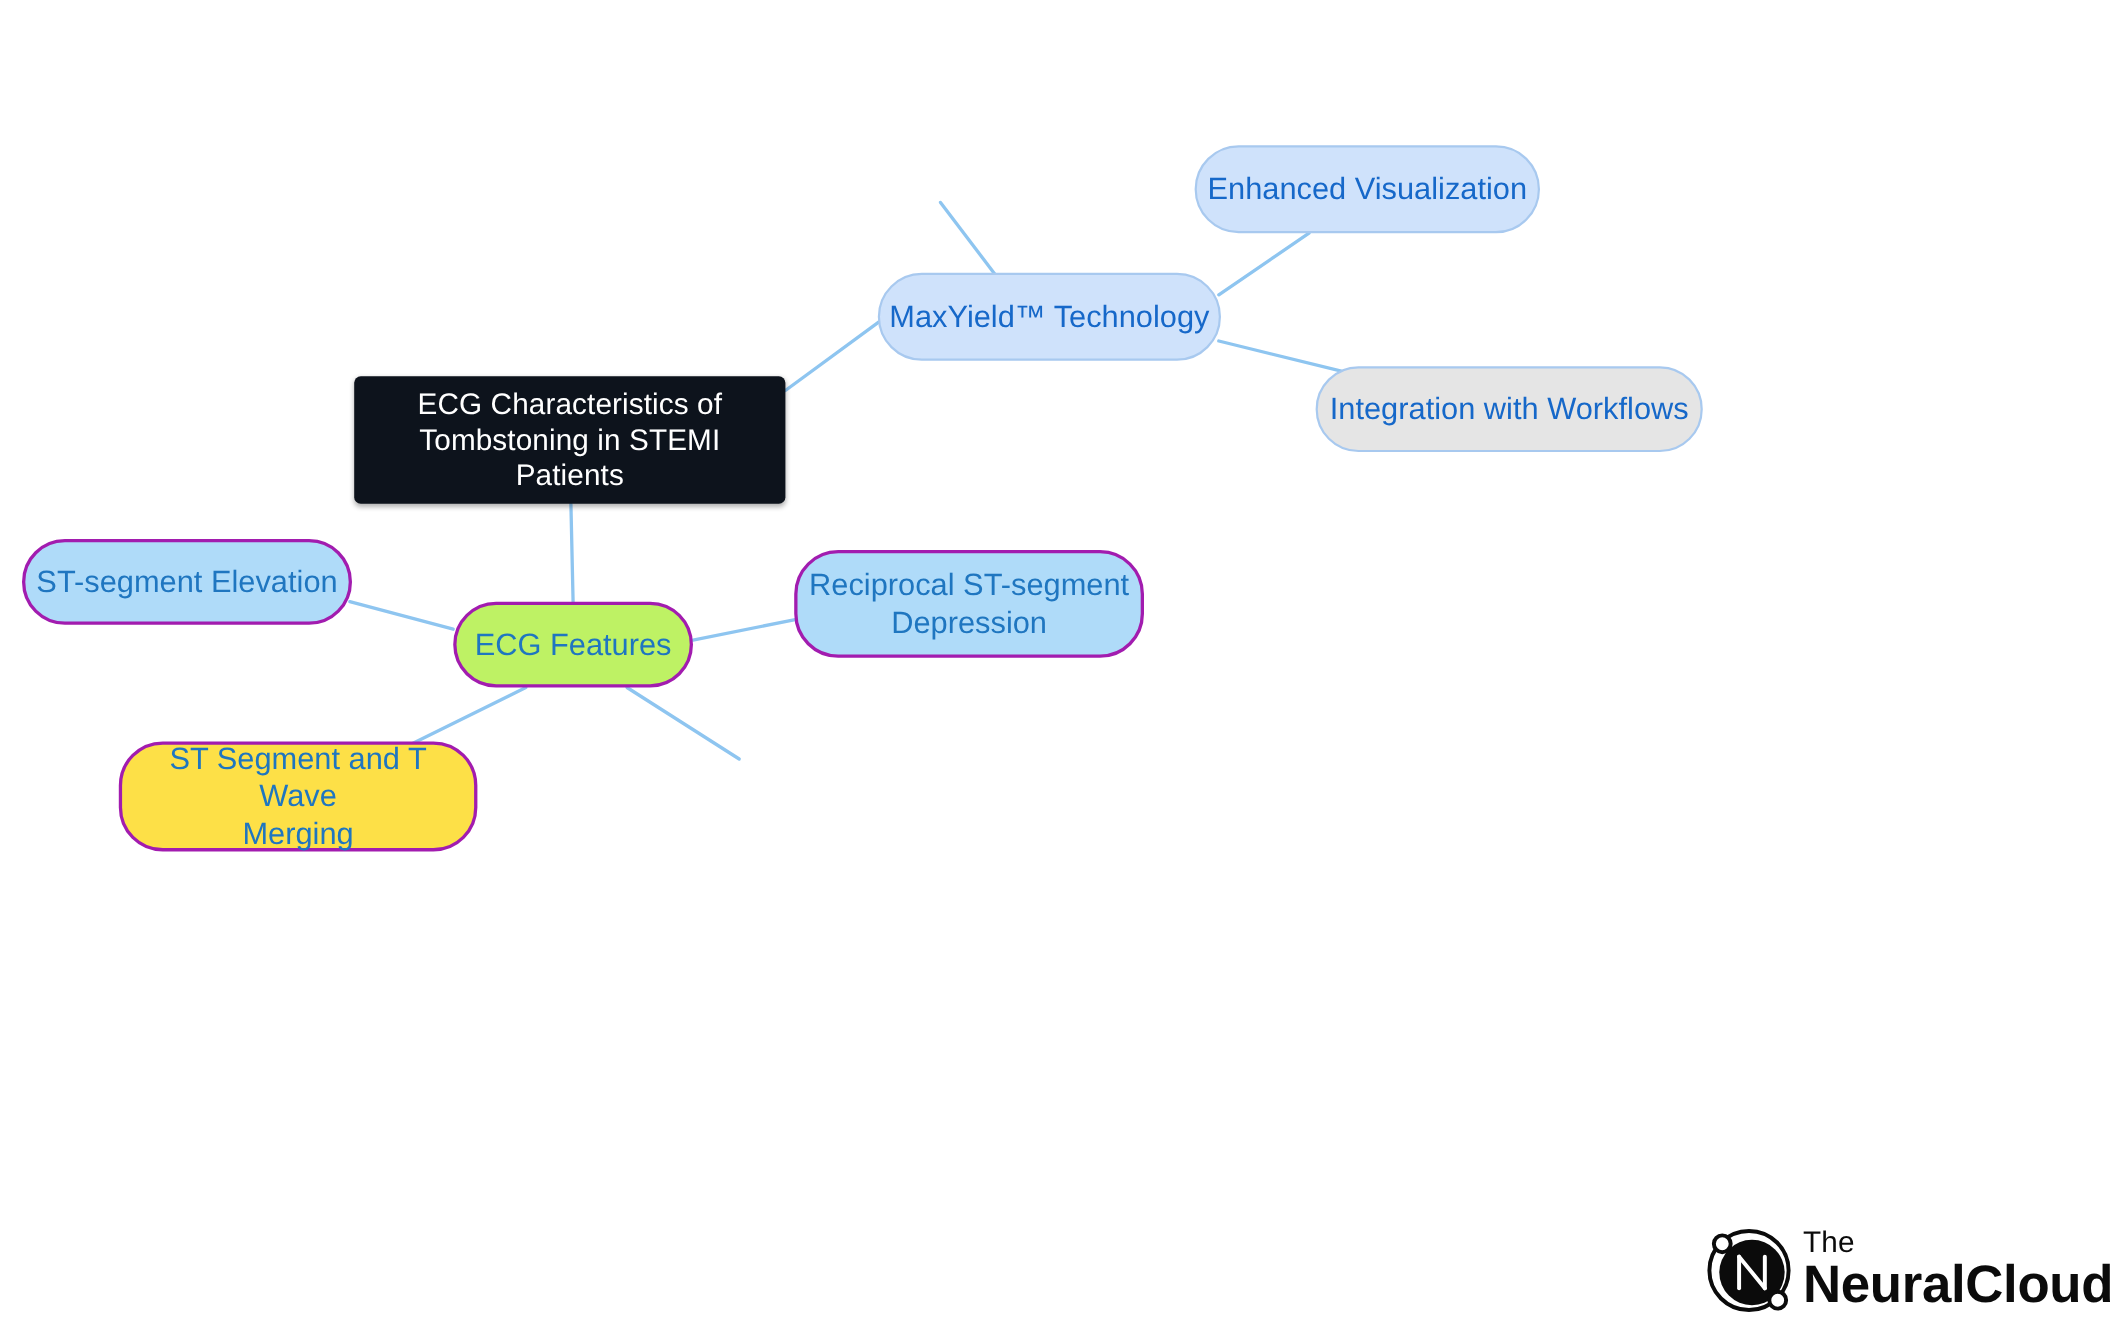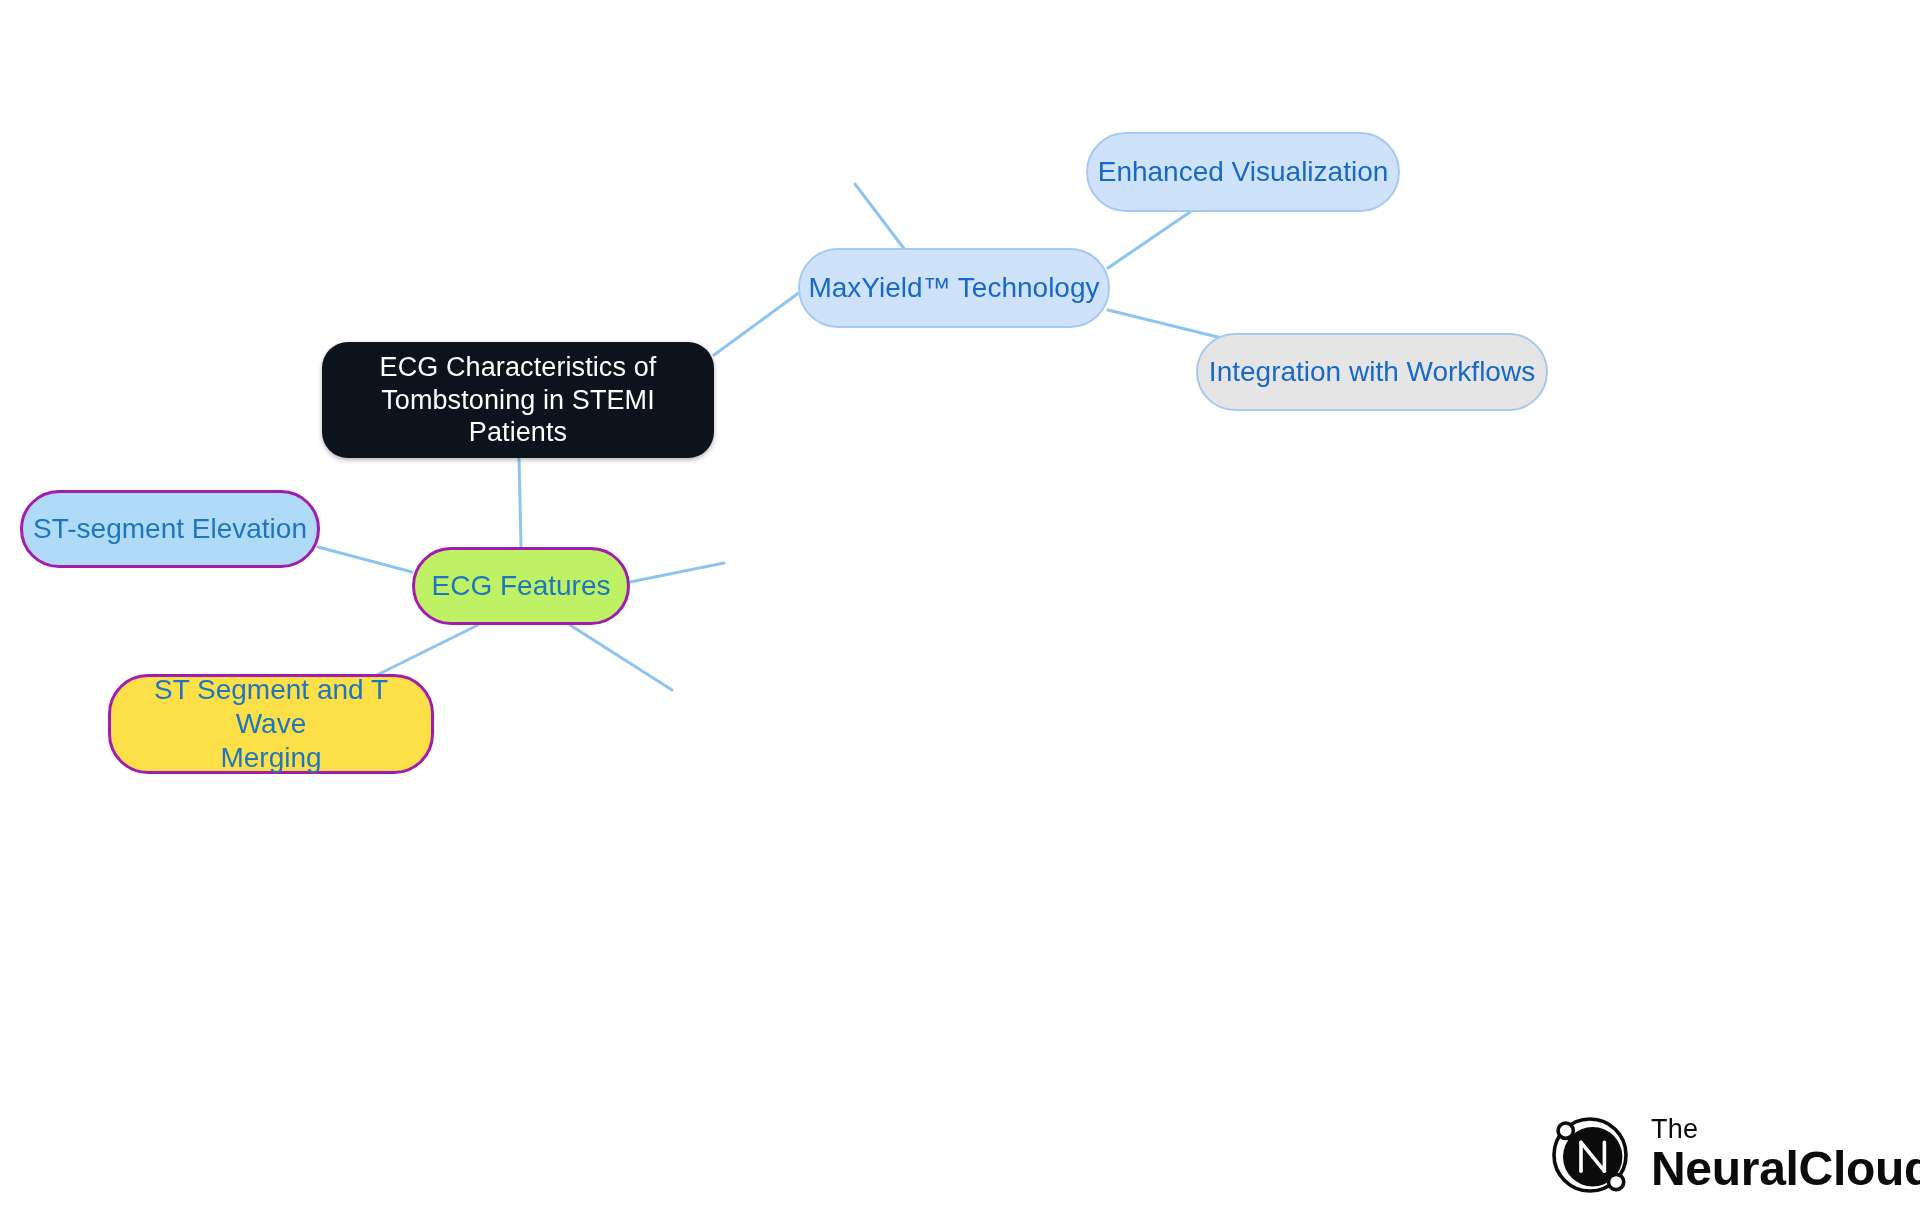--- a/index.html
+++ b/index.html
@@ -34,21 +34,21 @@
     display: flex;
     align-items: center;
     justify-content: center;
     text-align: center;
     line-height: 1.22;
     z-index: 5;
   }
   .node-root {
     background: #0d131c;
     color: #ffffff;
-    border-radius: 26px;
+    border-radius: 6px;
     font-size: 27px;
     letter-spacing: 0.1px;
     box-shadow: 0 2px 5px rgba(0,0,0,0.30);
     padding: 22px 14px;
   }
   .node-branch {
     background: #cfe2fb;
     border: 2px solid #a8c9ef;
     color: #1668c9;
     border-radius: 40px;
@@ -68,21 +68,21 @@
 
   
   #logo {
     position: absolute;
     left: 1545px;
     top: 1100px;
     width: 350px;
     height: 110px;
     display: flex;
     align-items: center;
-    gap: 16px;
+    gap: 4px;
     z-index: 8;
   }
   #logo-mark {
     width: 90px;
     height: 90px;
     flex: 0 0 90px;
   }
   #logo-text {
     display: flex;
     flex-direction: column;
@@ -140,20 +140,26 @@
   </div>
 
   <div class="node node-leaf" id="node-ecg-features" style="left: 412px; top: 547px; width: 218px; height: 78px; background: #bef264; color: rgb(31, 118, 192);">
     <span class="node-label">ECG Features</span>
   </div>
 
   <div class="node node-leaf" id="node-st-segment-elevation" style="left: 20px; top: 490px; width: 300px; height: 78px; background: rgb(175, 219, 249); color: rgb(31, 118, 192);">
     <span class="node-label">ST-segment Elevation</span>
   </div>
 
+  <div class="node node-leaf" id="node-reciprocal-st-segment-depression" style="left: 722px; top: 500px; width: 318px; height: 98px; background: rgb(175, 219, 249); color: rgb(31, 118, 192);">
+    <span class="node-label">
+      <span>Reciprocal ST-segment</span><br>
+      <span>Depression</span>
+    </span>
+  </div>
 
   <div class="node node-leaf" id="node-st-segment-and-t-wave-merging" style="left: 108px; top: 674px; width: 326px; height: 100px; background: #fde047; color: rgb(31, 118, 192);">
     <span class="node-label">
       <span>ST Segment and T Wave</span><br>
       <span>Merging</span>
     </span>
   </div>
 
 
   <div id="logo">

